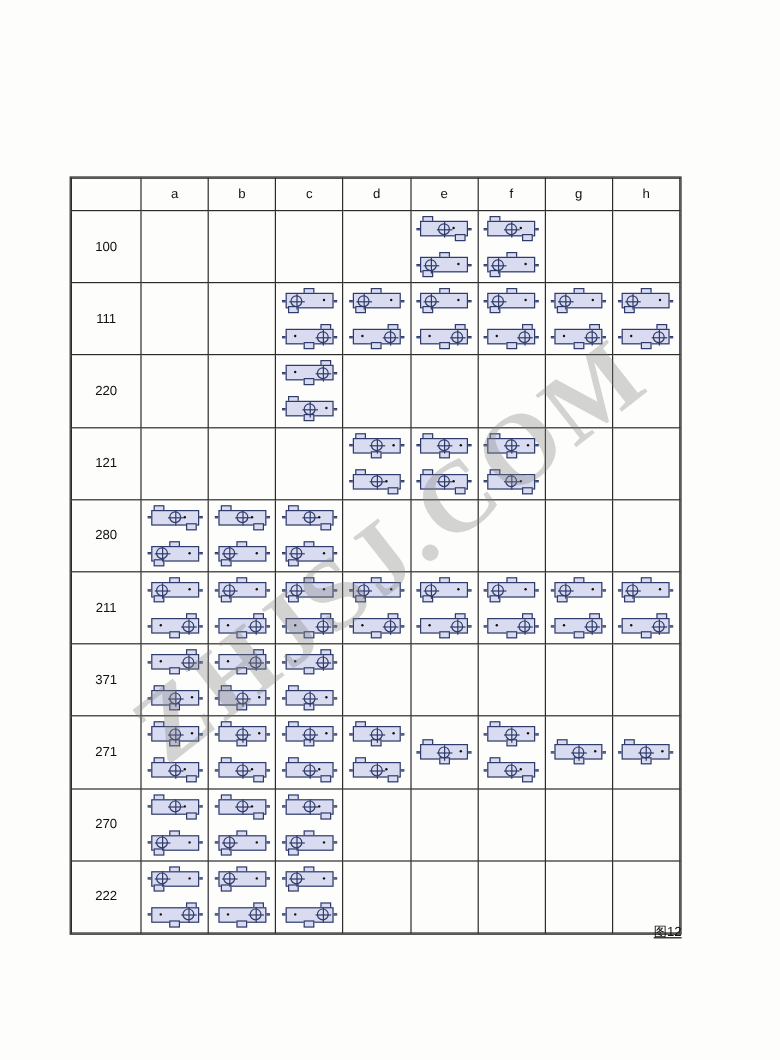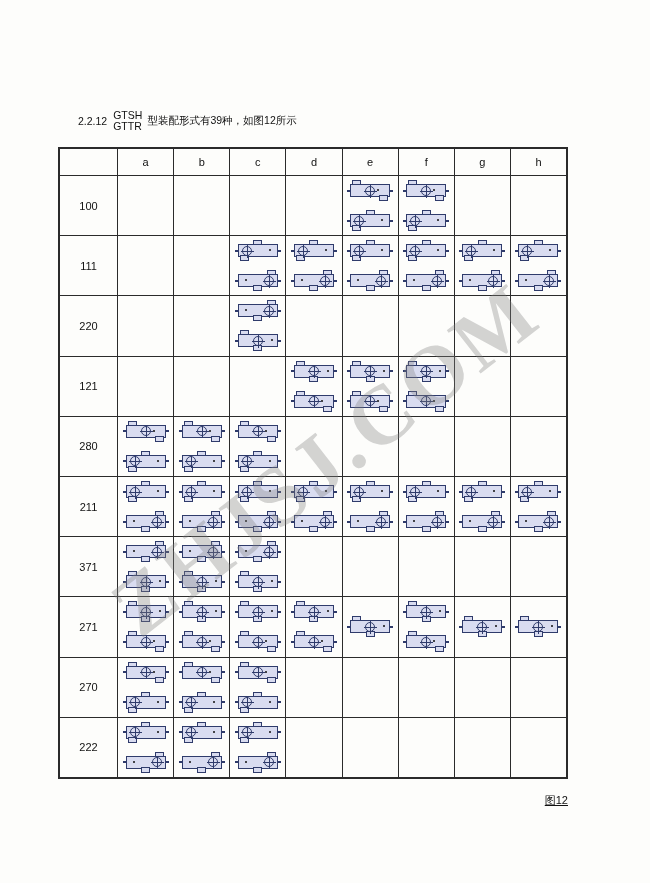--- a/index.html
+++ b/index.html
@@ -150,37 +150,29 @@
     font-weight:bold;
     color:rgba(130,130,130,0.34);
     letter-spacing:4px;
     white-space:nowrap;
     pointer-events:none;
     font-family:"Liberation Serif", serif;
   }
   
   .figcap{
     position:absolute;
-    right:82px;bottom:75px;
+    right:82px;bottom:99px;
     font-size:11px;color:#111;text-decoration:underline;
   }
 </style>
 </head>
 <body>
 
 <div class="page">
 
-  <div class="heading">
-    <span class="num">2.2.12</span>
-    <span class="stack">
-      <span>GTSH</span>
-      <span>GTTR</span>
-    </span>
-    <span class="tail">型装配形式有39种，如图12所示</span>
-  </div>
 
   <div class="tbl">
     <table>
       <colgroup>
         <col class="col-label">
       </colgroup>
       <thead>
         <tr class="hdr-row">
           <th></th>
           <th>a</th>

